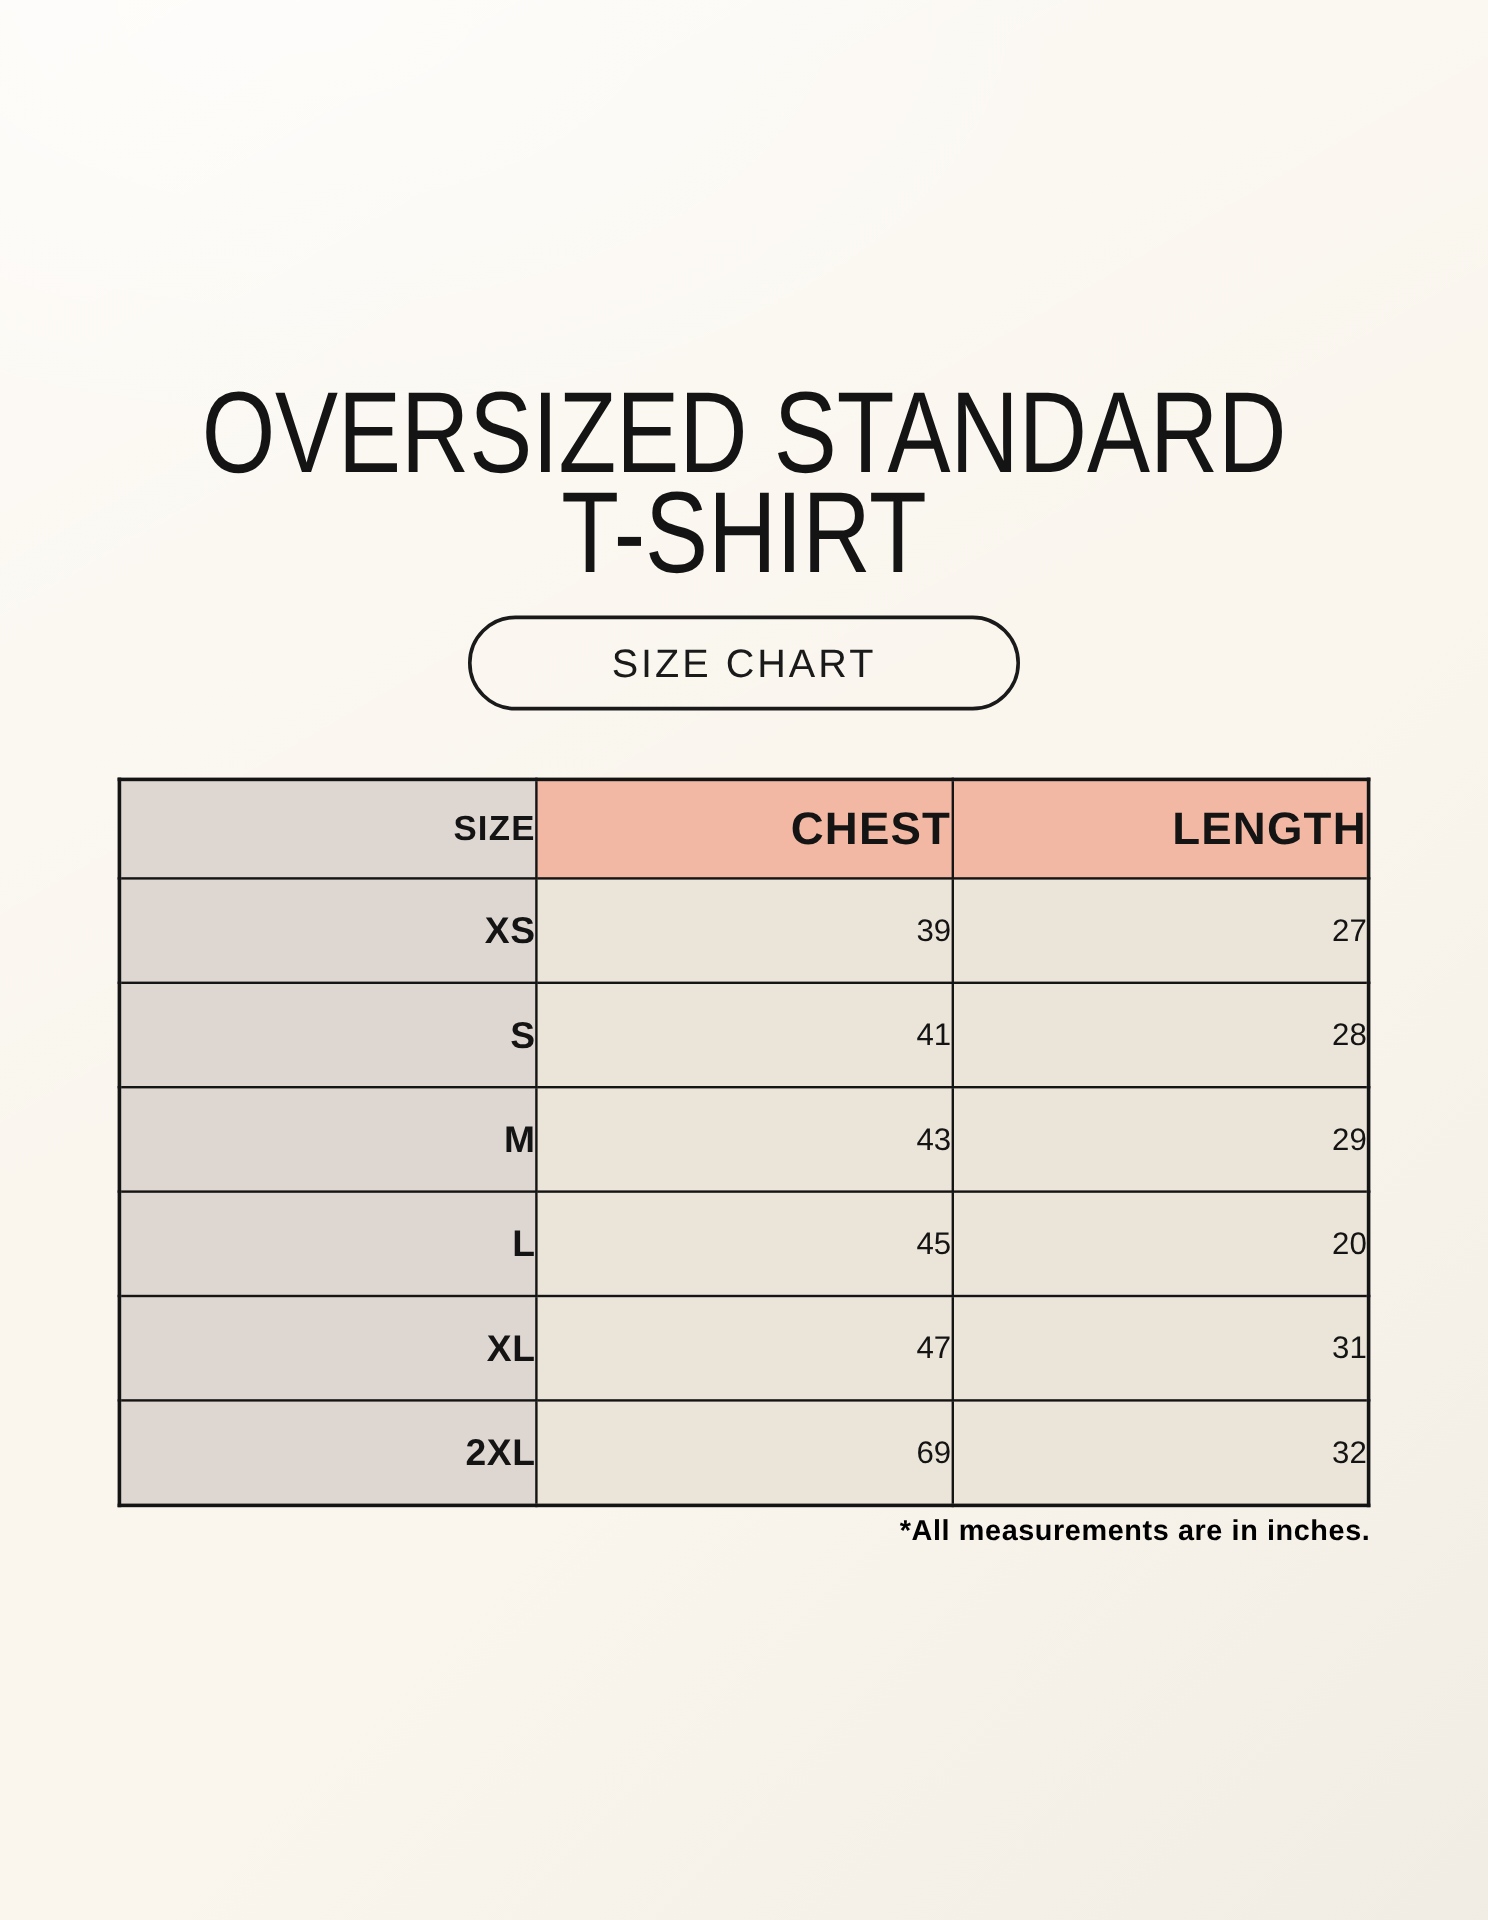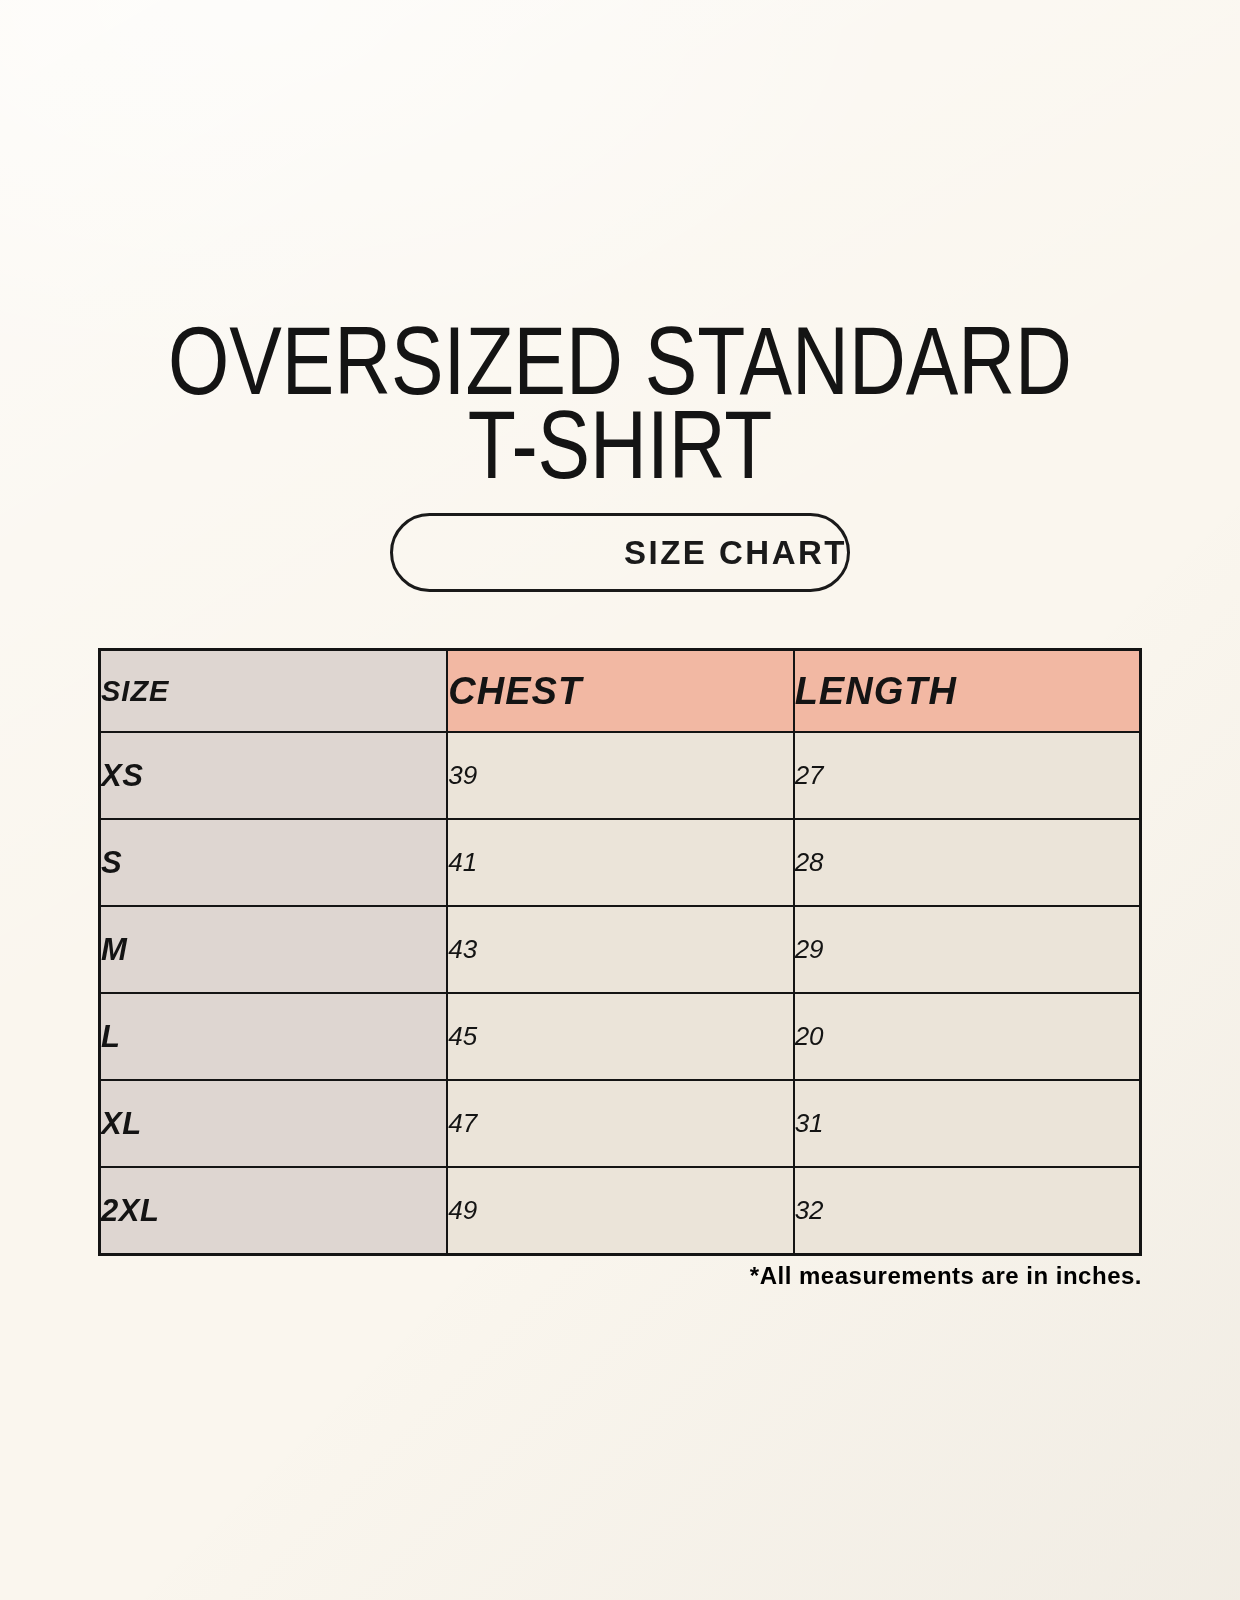--- a/index.html
+++ b/index.html
@@ -39,48 +39,47 @@
     left: 50%;
     transform: translateX(-50%);
     width: 460px;
     height: 79px;
     box-sizing: border-box;
     border: 3px solid #1a1a1a;
     border-radius: 40px;
     background: transparent;
     display: flex;
     align-items: center;
-    justify-content: flex-end;
+    justify-content: center;
     font-family: "Liberation Sans", sans-serif;
     font-size: 33px;
-    font-weight: 700;
+    font-weight: 400;
     letter-spacing: 2.5px;
     color: #1a1a1a;
     cursor: pointer;
   }
 
   .size-table-wrap {
     position: absolute;
     left: 98px;
     top: 648px;
     width: 1044px;
   }
 
   table.size-table {
     width: 100%;
     border-collapse: collapse;
     table-layout: fixed;
     border: 3px solid var(--table-border, #141414);
   }
   table.size-table td, table.size-table th {
     border: 2px solid var(--table-border, #141414);
-    text-align: left;
+    text-align: right;
     vertical-align: middle;
     padding: 0;
-    font-style: italic;
   }
   table.size-table th { height: 80px; }
   table.size-table td { height: 85px; }
 
   th.col-size {
     background: var(--size-header-bg, #ded6d1);
     font-size: 29px;
     font-weight: 700;
     letter-spacing: 1px;
   }
@@ -151,20 +150,20 @@
         <td class="cell-value">45</td>
         <td class="cell-value">20</td>
       </tr>
       <tr>
         <td class="cell-size">XL</td>
         <td class="cell-value">47</td>
         <td class="cell-value">31</td>
       </tr>
       <tr>
         <td class="cell-size">2XL</td>
-        <td class="cell-value">49</td>
+        <td class="cell-value">69</td>
         <td class="cell-value">32</td>
       </tr>
     </tbody>
   </table>
 </div>
 
 <div class="footnote">*All measurements are in inches.</div>
 
 </body></html>

